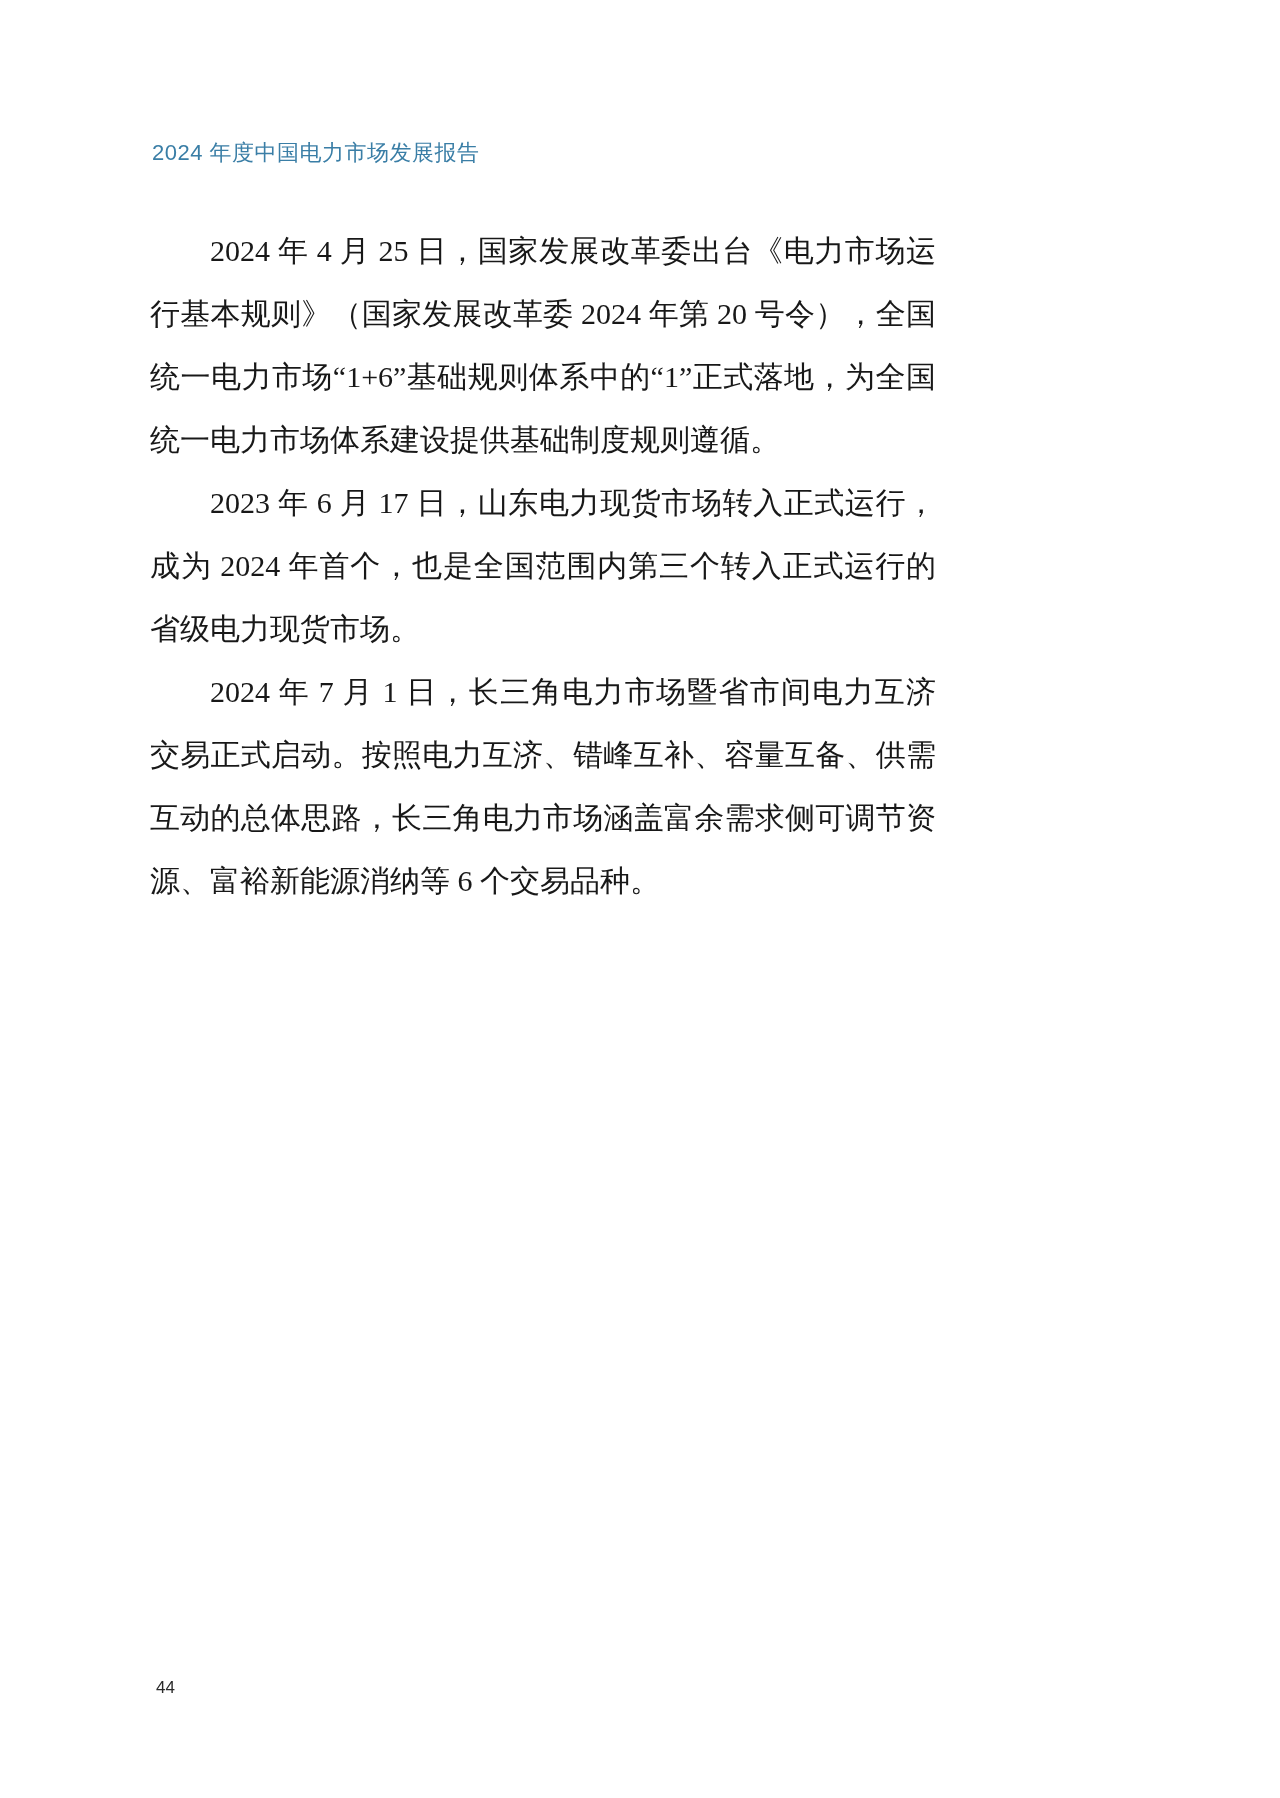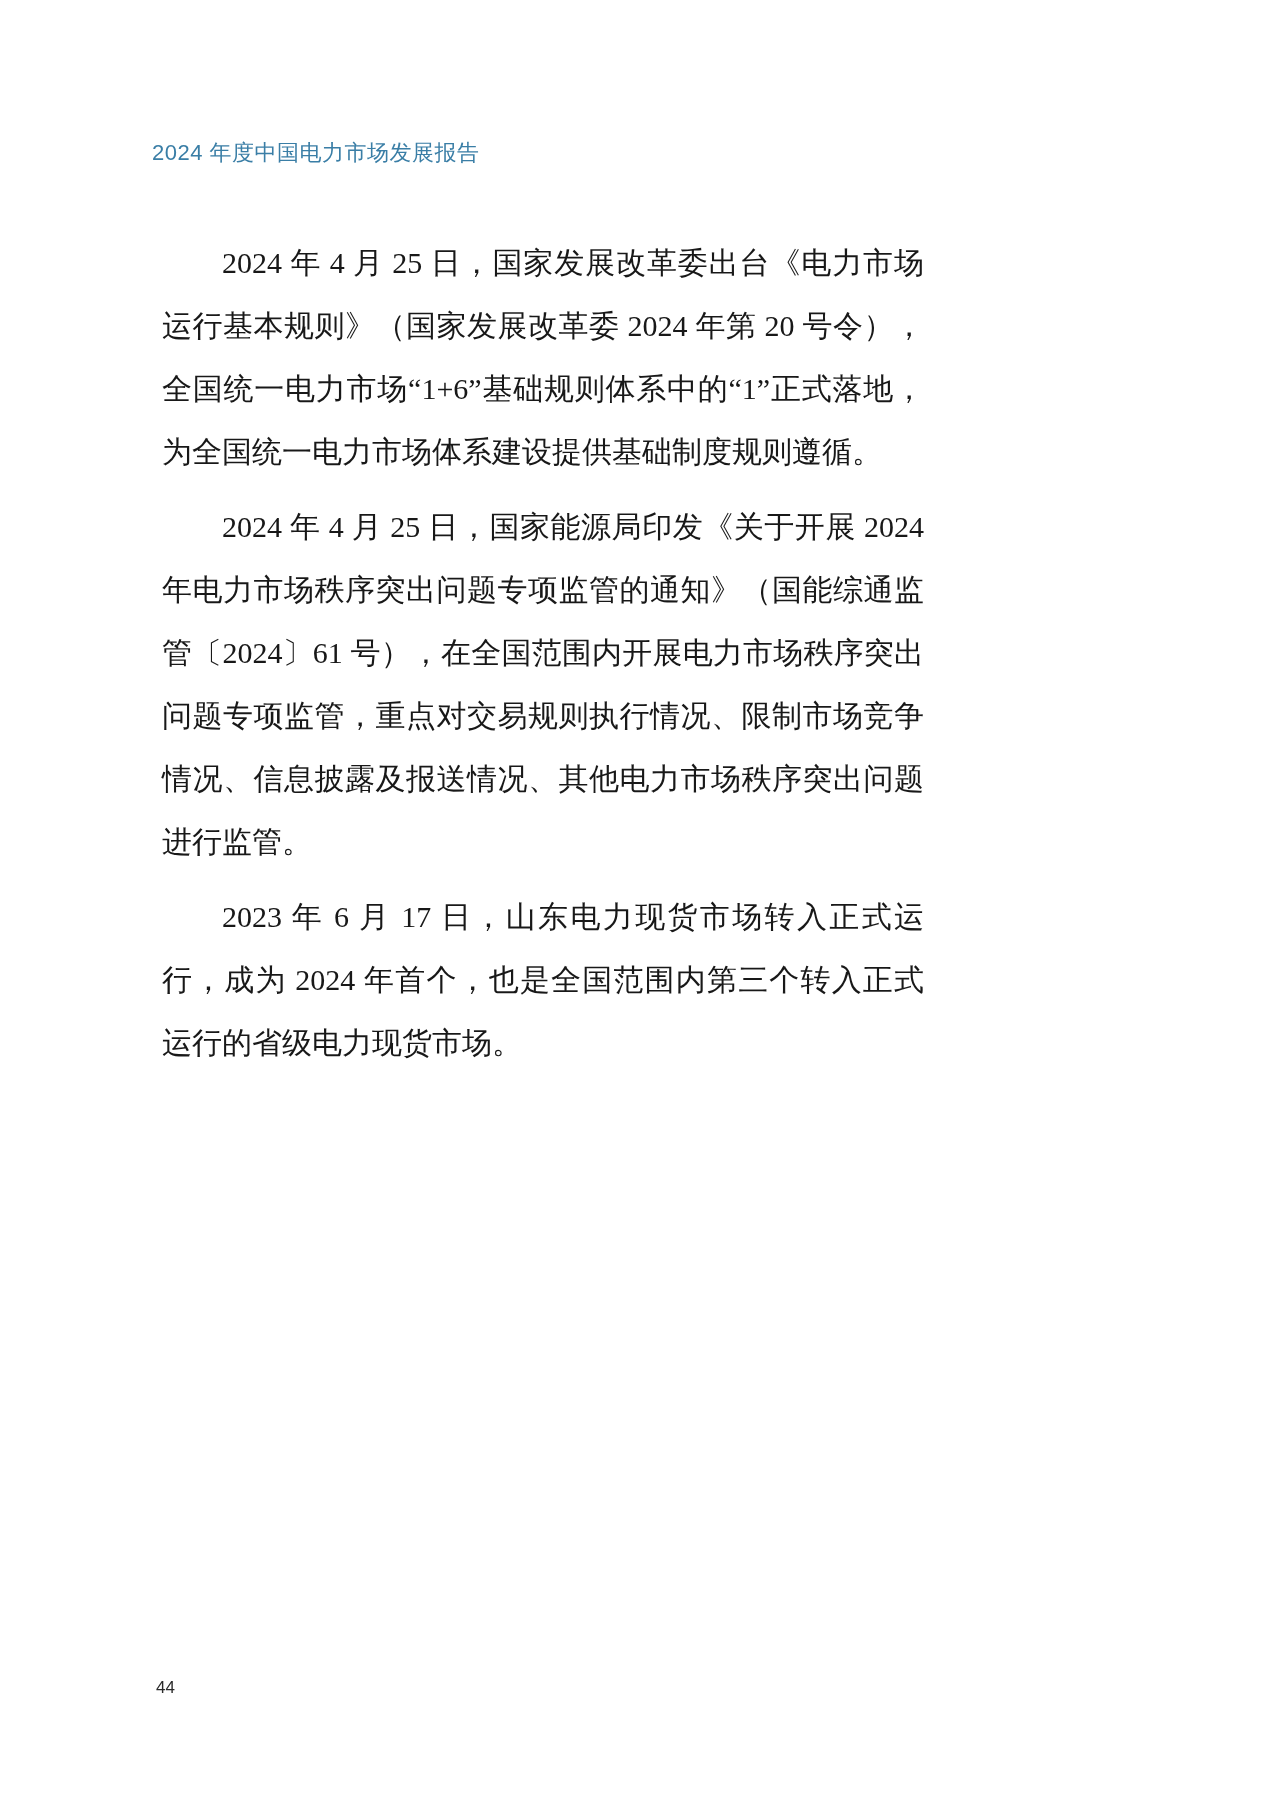--- a/index.html
+++ b/index.html
@@ -30,21 +30,21 @@
     left: 150px;
     top: 219px;
     width: 786px;
     font-family: "Liberation Serif", "DejaVu Serif", serif;
     font-size: 30px;
     line-height: 63px;
     color: #181818;
     text-align: justify;
   }
   .body-text p {
-    margin: 12px;
+    margin: 0;
     padding: 0;
     text-indent: 2em;
   }
   .page-number {
     position: absolute;
     left: 156px;
     top: 1678px;
     font-family: "Liberation Sans", "DejaVu Sans", sans-serif;
     font-size: 17px;
     color: #2b2b2b;
@@ -52,19 +52,19 @@
 </style>
 </head>
 <body>
 
 <div class="page">
 
   <div class="running-header">2024 年度中国电力市场发展报告</div>
 
   <div class="body-text">
     <p>2024 年 4 月 25 日，国家发展改革委出台《电力市场运行基本规则》（国家发展改革委 2024 年第 20 号令），全国统一电力市场“1+6”基础规则体系中的“1”正式落地，为全国统一电力市场体系建设提供基础制度规则遵循。</p>
-    <p>2024 年 4 月 25 日，国家能源局印发《关于开展 2024 年电力市场秩序突出问题专项监管的通知》（国能综通监管〔2024〕61 号），在全国范围内开展电力市场秩序突出问题专项监管，重点对交易规则执行情况、限制市场竞争情况、信息披露及报送情况、其他电力市场秩序突出问题进行监管。</p>
     <p>2023 年 6 月 17 日，山东电力现货市场转入正式运行，成为 2024 年首个，也是全国范围内第三个转入正式运行的省级电力现货市场。</p>
+    <p>2024 年 7 月 1 日，长三角电力市场暨省市间电力互济交易正式启动。按照电力互济、错峰互补、容量互备、供需互动的总体思路，长三角电力市场涵盖富余需求侧可调节资源、富裕新能源消纳等 6 个交易品种。</p>
   </div>
 
   <div class="page-number">44</div>
 
 </div>
 
 </body></html>

